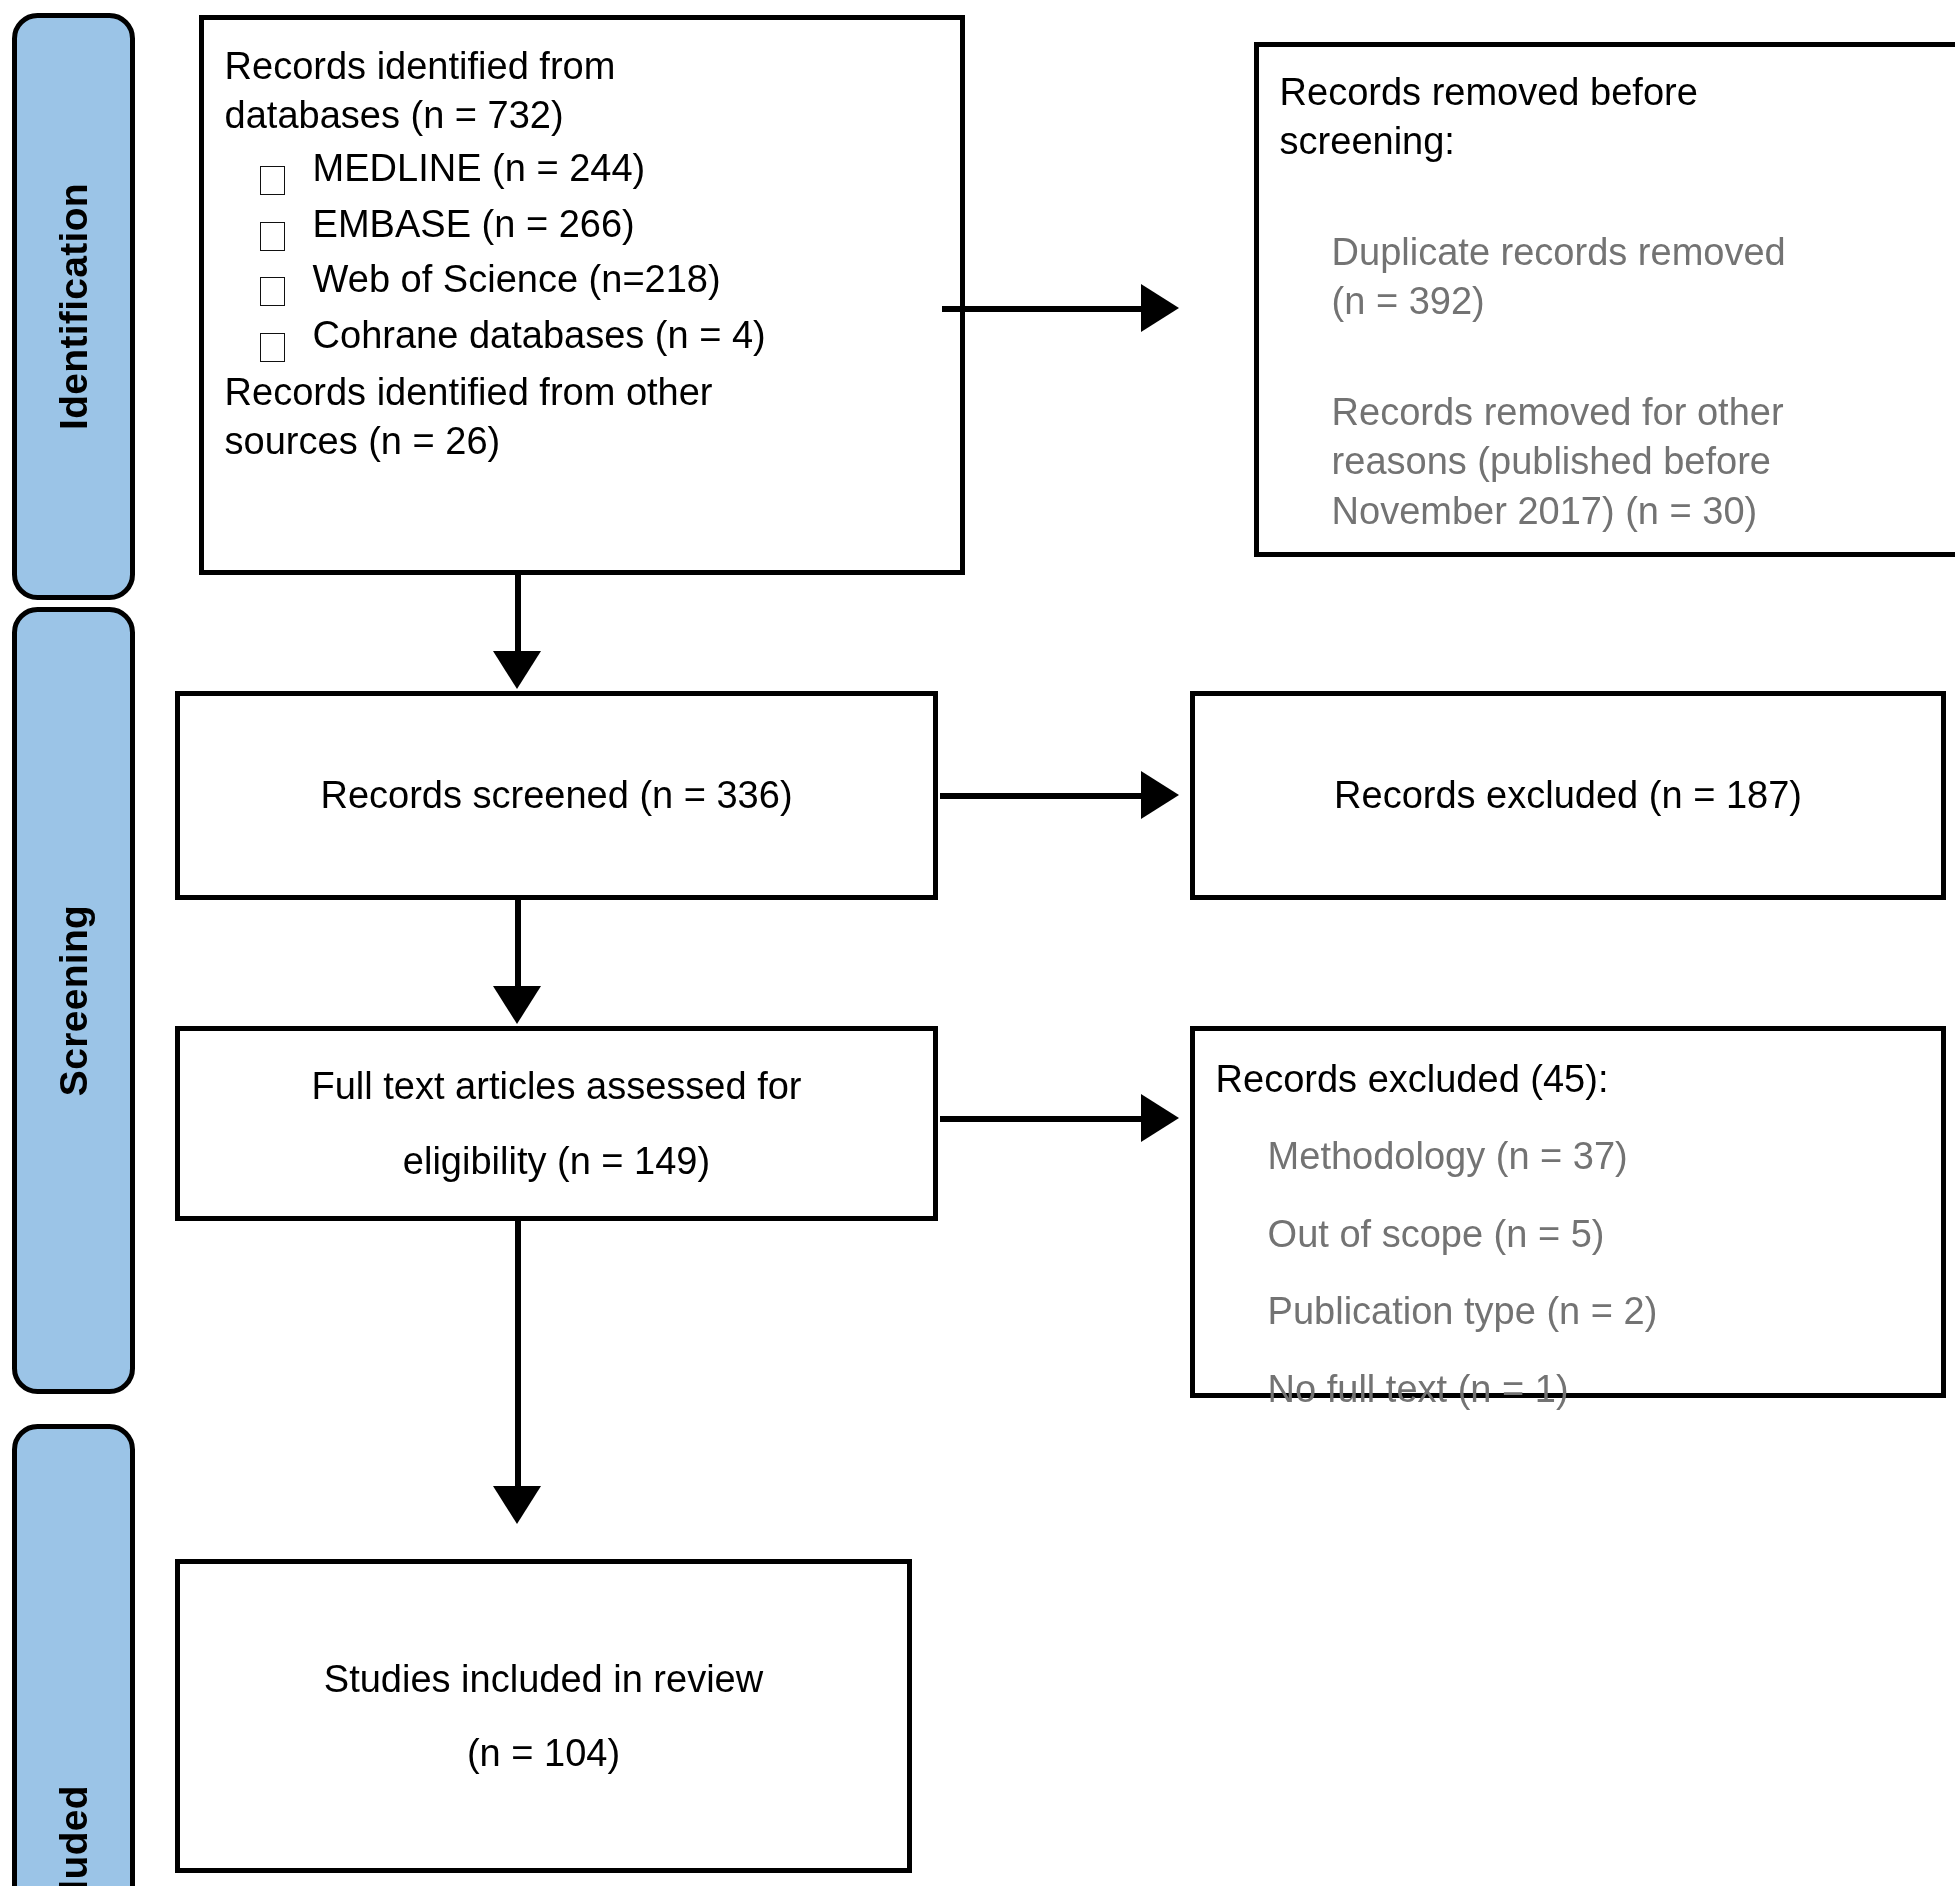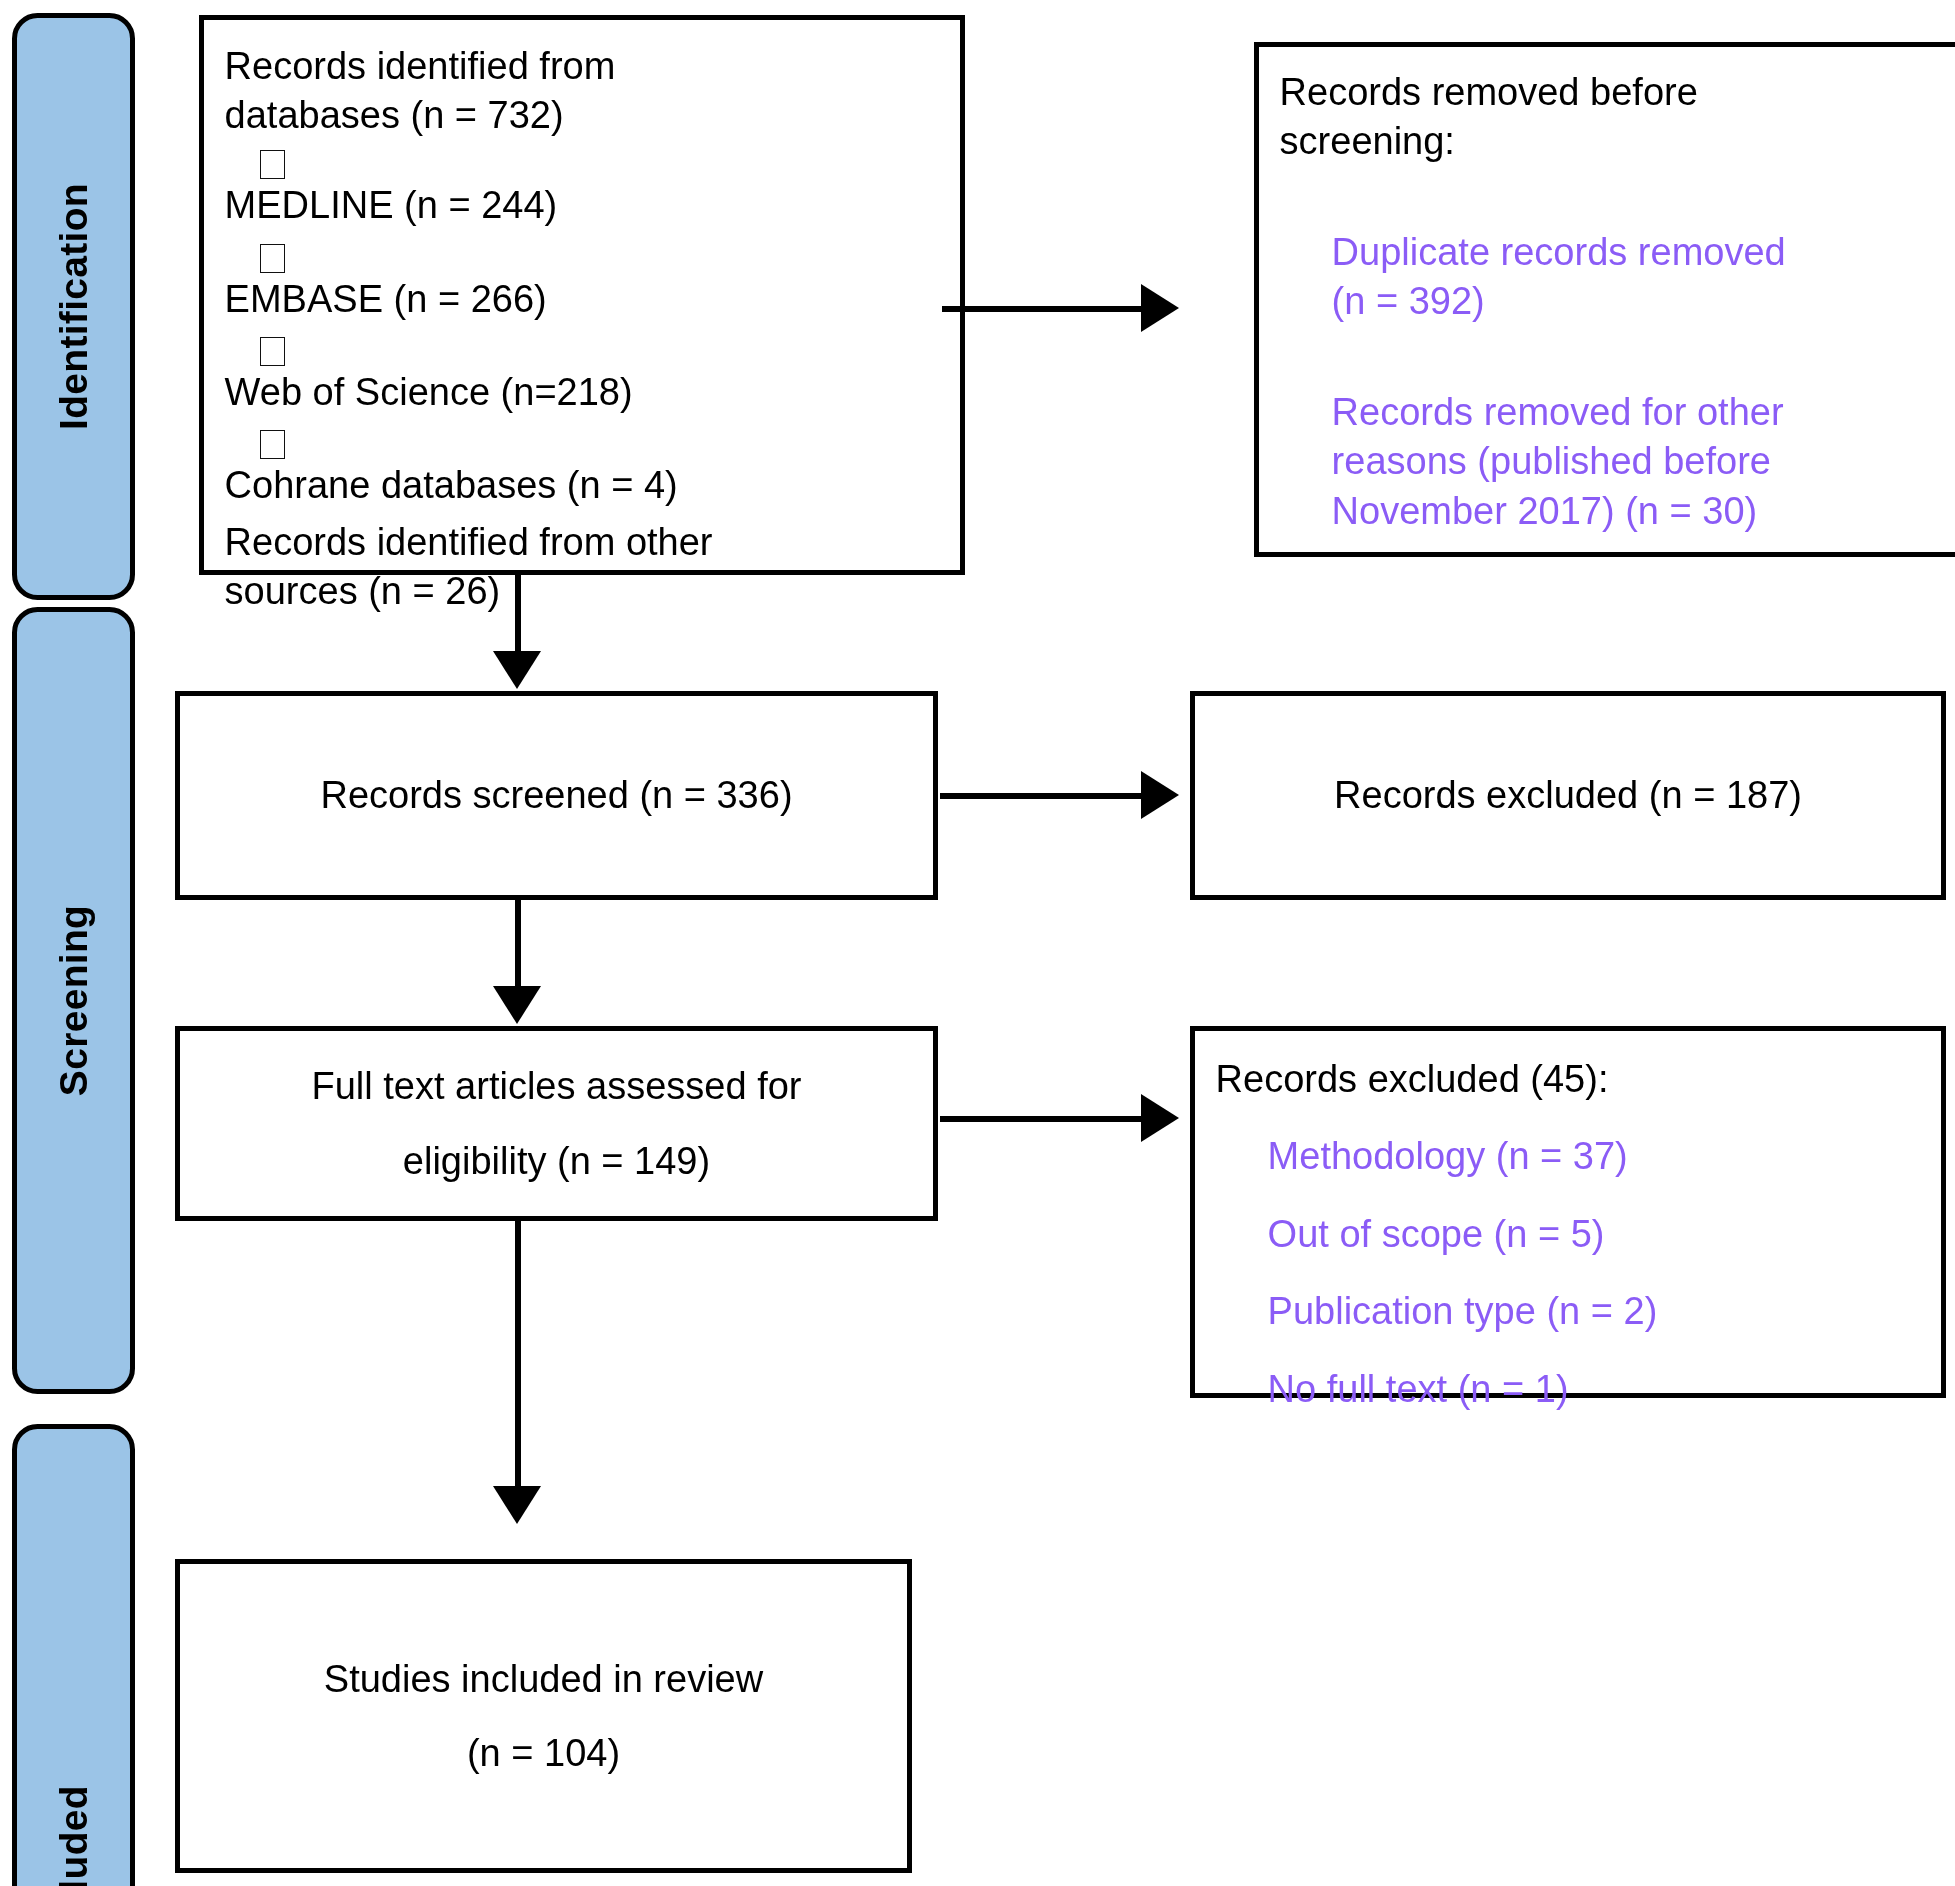--- a/index.html
+++ b/index.html
@@ -43,42 +43,41 @@
     font-size:38px;
     line-height:1.30;
     white-space:pre-wrap;
     color:#000000;
   }
   .bx-line.spaced{line-height:1.95;}
 
   
   .bullet-row{
     display:flex;
-    align-items:flex-start;
+    align-items:flex-end;
     font-size:38px;
     line-height:1.40;
     margin:1.2px 0;
-    flex-direction:column;
   }
   .bullet-glyph{
     display:inline-block;
     width:23px;height:27px;
     border:1.8px solid #111111;
     margin:8.5px 28px 0 35px;
     flex:none;
     background:#ffffff;
   }
   .bullet-text{display:inline-block;}
 
   
   .indent-line{
     font-size:38px;
     line-height:1.30;
     padding-left:52px;
-    color:#8b5cf6;
+    color:#737373;
   }
 
   
   .h-line{position:absolute;background:#000000;height:5.5px;}
   .v-line{position:absolute;background:#000000;width:5.5px;}
   .arrow-right{
     position:absolute;width:0;height:0;
     border-top:24px solid transparent;
     border-bottom:24px solid transparent;
     border-left:38px solid #000000;

